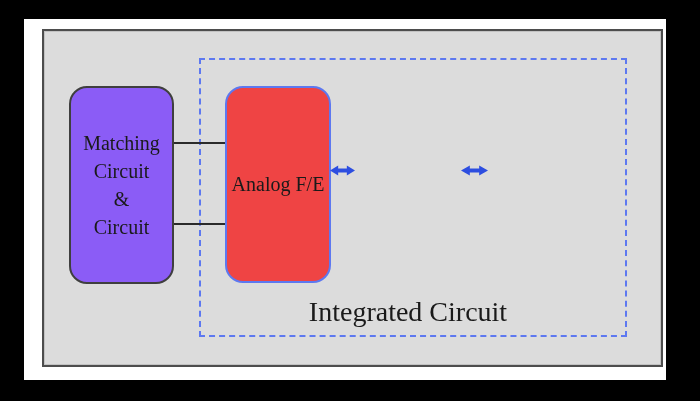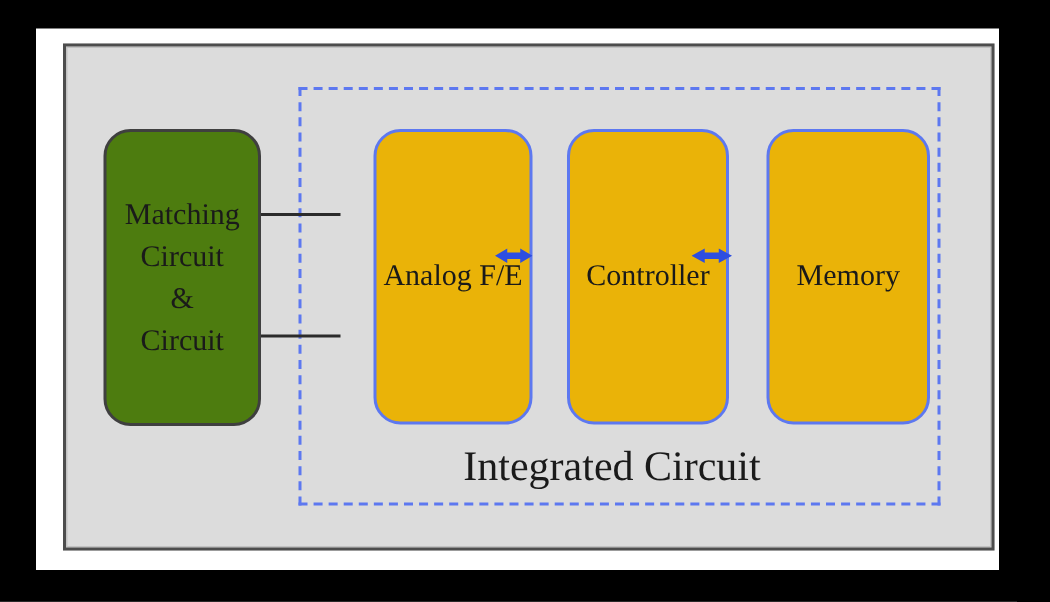--- a/index.html
+++ b/index.html
@@ -41,44 +41,43 @@
     height: 2px;
     background: #2b2b2b;
   }
   .wire-top { top: 142px; }
   .wire-bottom { top: 223px; }
 
   .antenna-box {
     position: absolute;
     left: 69px; top: 86px;
     width: 105px; height: 198px;
-    background: #4d7c0f;
+    background: #8b5cf6;
     border: 2px solid #3f3f3f;
     border-radius: 18px;
     display: flex;
     flex-direction: column;
     justify-content: center;
     align-items: center;
     font-size: 20px;
     line-height: 28px;
     text-align: center;
   }
   .block {
     position: absolute;
     top: 86px;
     height: 197px;
-    background: #eab308;
+    background: #ef4444;
     border: 2px solid #5d78f0;
     border-radius: 18px;
     display: flex;
     justify-content: center;
     align-items: center;
     font-size: 20px;
     text-align: center;
-    margin-left: 24px;
   }
   #block-analog     { left: 225px; width: 106px; }
   #block-controller { left: 354px; width: 108px; }
   #block-memory     { left: 487px; width: 109px; }
 
   .arrow {
     position: absolute;
     top: 165px;
     height: 11px;
   }
@@ -112,27 +111,21 @@
     <span>Matching</span>
     <span>Circuit</span>
     <span>&amp;</span>
     <span>Circuit</span>
   </div>
 
   <div class="block" id="block-analog">
     <span>Analog F/E</span>
   </div>
 
-  <div class="block" id="block-controller">
-    <span>Controller</span>
-  </div>
 
-  <div class="block" id="block-memory">
-    <span>Memory</span>
-  </div>
 
   <svg class="arrow" id="arrow-analog-controller" viewBox="0 0 26 11" preserveAspectRatio="none" xmlns="http://www.w3.org/2000/svg">
     <path d="M0 5.5 L8.5 0.6 L8.5 3.4 L17.5 3.4 L17.5 0.6 L26 5.5 L17.5 10.4 L17.5 7.6 L8.5 7.6 L8.5 10.4 Z" fill="#2d4ee0"></path>
   </svg>
 
   <svg class="arrow" id="arrow-controller-memory" viewBox="0 0 26 11" preserveAspectRatio="none" xmlns="http://www.w3.org/2000/svg">
     <path d="M0 5.5 L8.5 0.6 L8.5 3.4 L17.5 3.4 L17.5 0.6 L26 5.5 L17.5 10.4 L17.5 7.6 L8.5 7.6 L8.5 10.4 Z" fill="#2d4ee0"></path>
   </svg>
 
   <div class="ic-label">Integrated Circuit</div>

